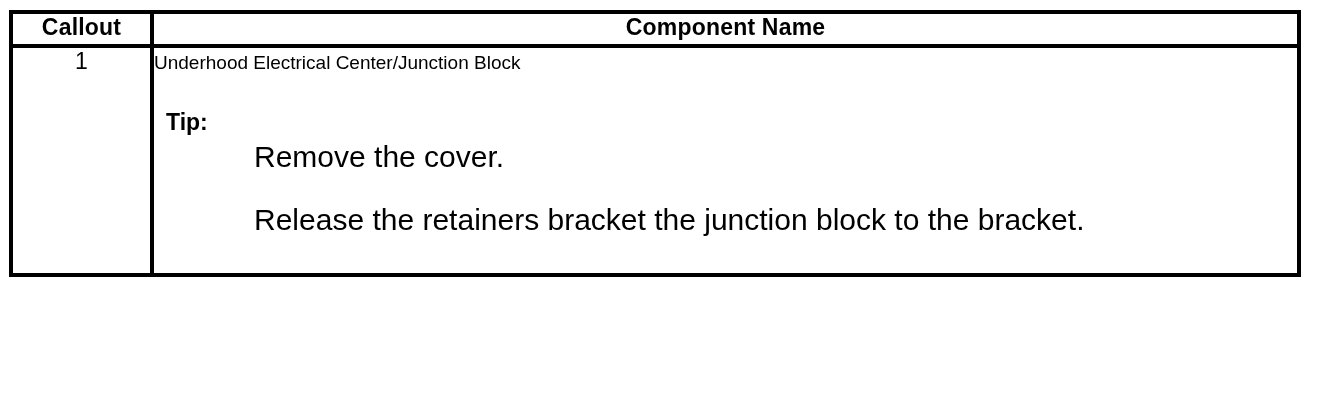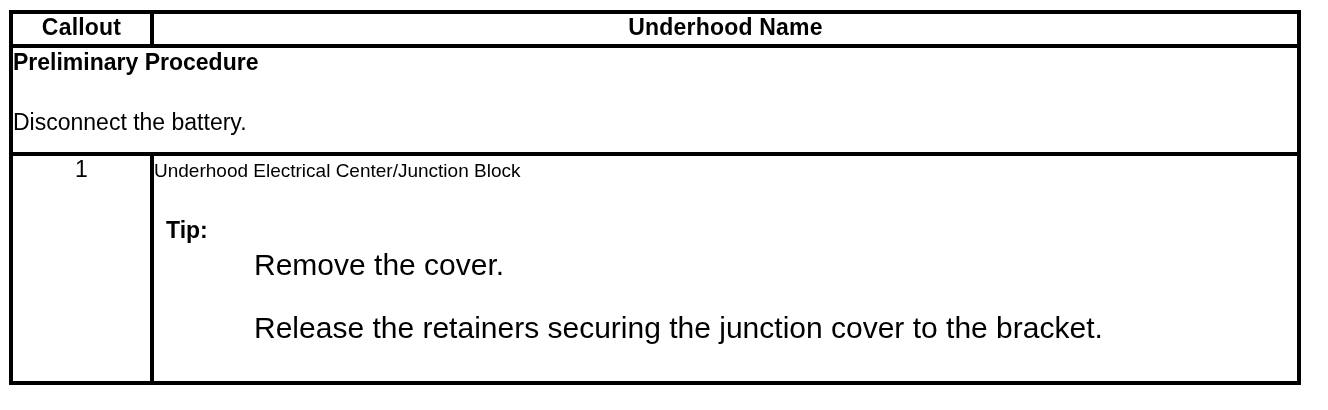--- a/index.html
+++ b/index.html
@@ -125,40 +125,33 @@
 
   <table class="proc-table">
     <colgroup>
       <col class="col-callout">
       <col class="col-name">
     </colgroup>
     <tbody>
 
       <tr>
         <td class="hdr-cell callout-hdr">Callout</td>
-        <td class="hdr-cell name-hdr">Underhood Name</td>
+        <td class="hdr-cell name-hdr">Component Name</td>
       </tr>
 
-      <tr>
-        <td class="prelim-cell" colspan="2">
-          <div class="prelim-title">Preliminary Procedure</div>
-          <div class="prelim-gap"></div>
-          <div class="prelim-text">Disconnect the battery.</div>
-        </td>
-      </tr>
 
       <tr>
         <td class="callout-cell">1</td>
         <td class="step-cell">
           <div class="step-name">Underhood Electrical Center/Junction Block</div>
           <div class="step-gap-1"></div>
           <div class="tip-label">Tip:</div>
           <ul class="tip-list">
             <li class="tip-item first">Remove the cover.</li>
-            <li class="tip-item second">Release the retainers securing the junction cover to the bracket.</li>
+            <li class="tip-item second">Release the retainers bracket the junction block to the bracket.</li>
           </ul>
         </td>
       </tr>
 
     </tbody>
   </table>
 
 </div>
 
 </body></html>

